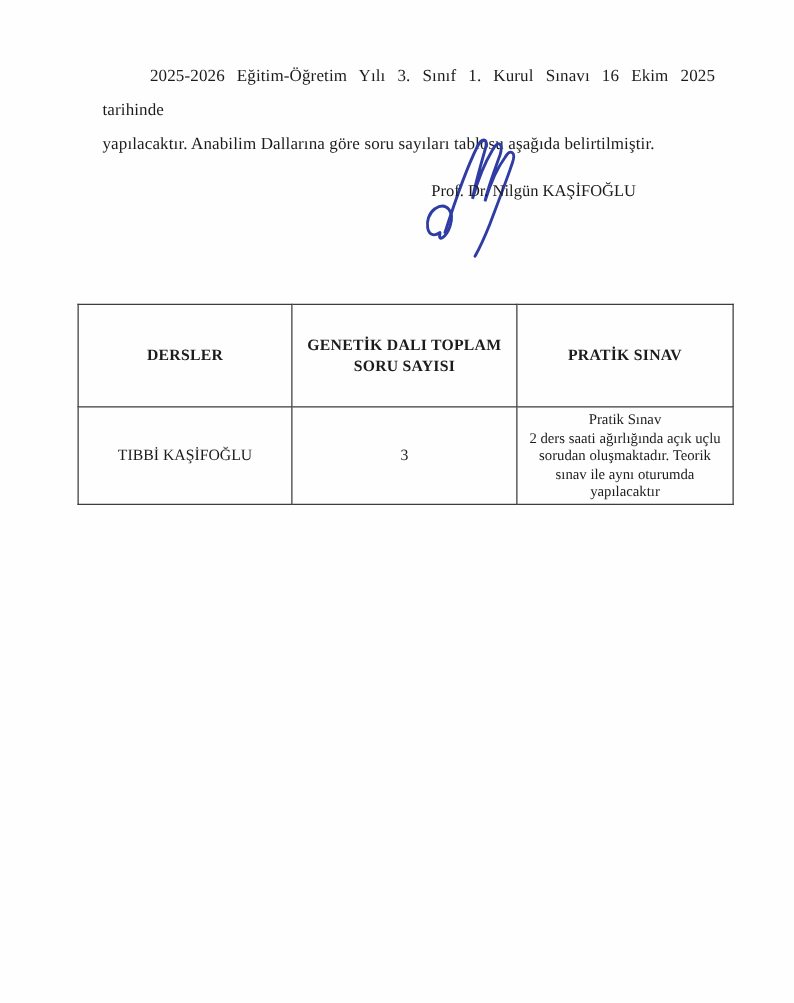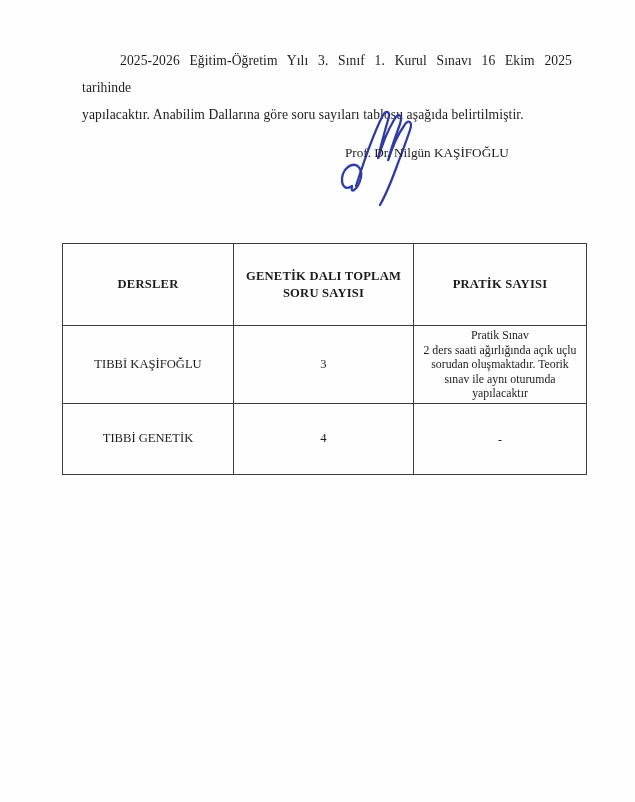--- a/index.html
+++ b/index.html
@@ -90,29 +90,24 @@
   <table class="qtable">
     <colgroup>
       <col class="col-course">
         <col class="col-count">
         <col class="col-practical">
     </colgroup>
     <tbody>
         <tr class="row-h">
       <th>DERSLER</th>
       <th>GENETİK DALI TOPLAM SORU SAYISI</th>
-      <th>PRATİK SAYISI</th>
+      <th>PRATİK SINAV</th>
     </tr>
     <tr class="row-b">
       <td>TIBBİ KAŞİFOĞLU</td>
       <td>3</td>
       <td class="practical-cell">Pratik Sınav
 2 ders saati ağırlığında açık uçlu sorudan oluşmaktadır. Teorik sınav ile aynı oturumda yapılacaktır</td>
     </tr>
-    <tr class="row-b">
-      <td>TIBBİ GENETİK</td>
-      <td>4</td>
-      <td class="practical-cell">-</td>
-    </tr>
   </tbody>
     </table>
 
 </div>
 
 </body></html>

